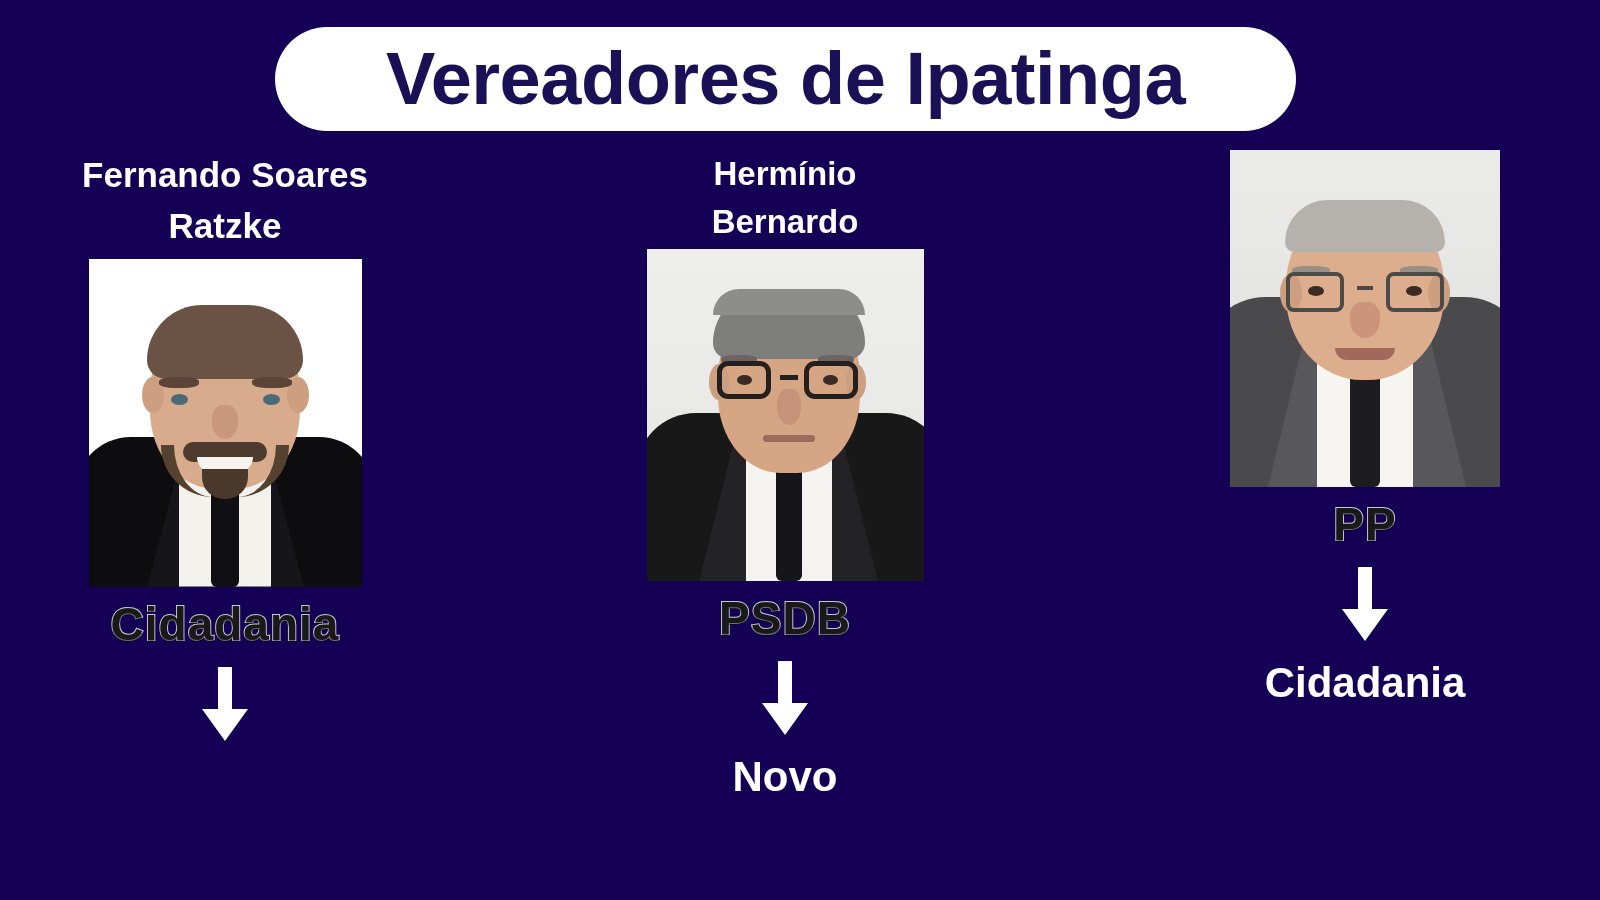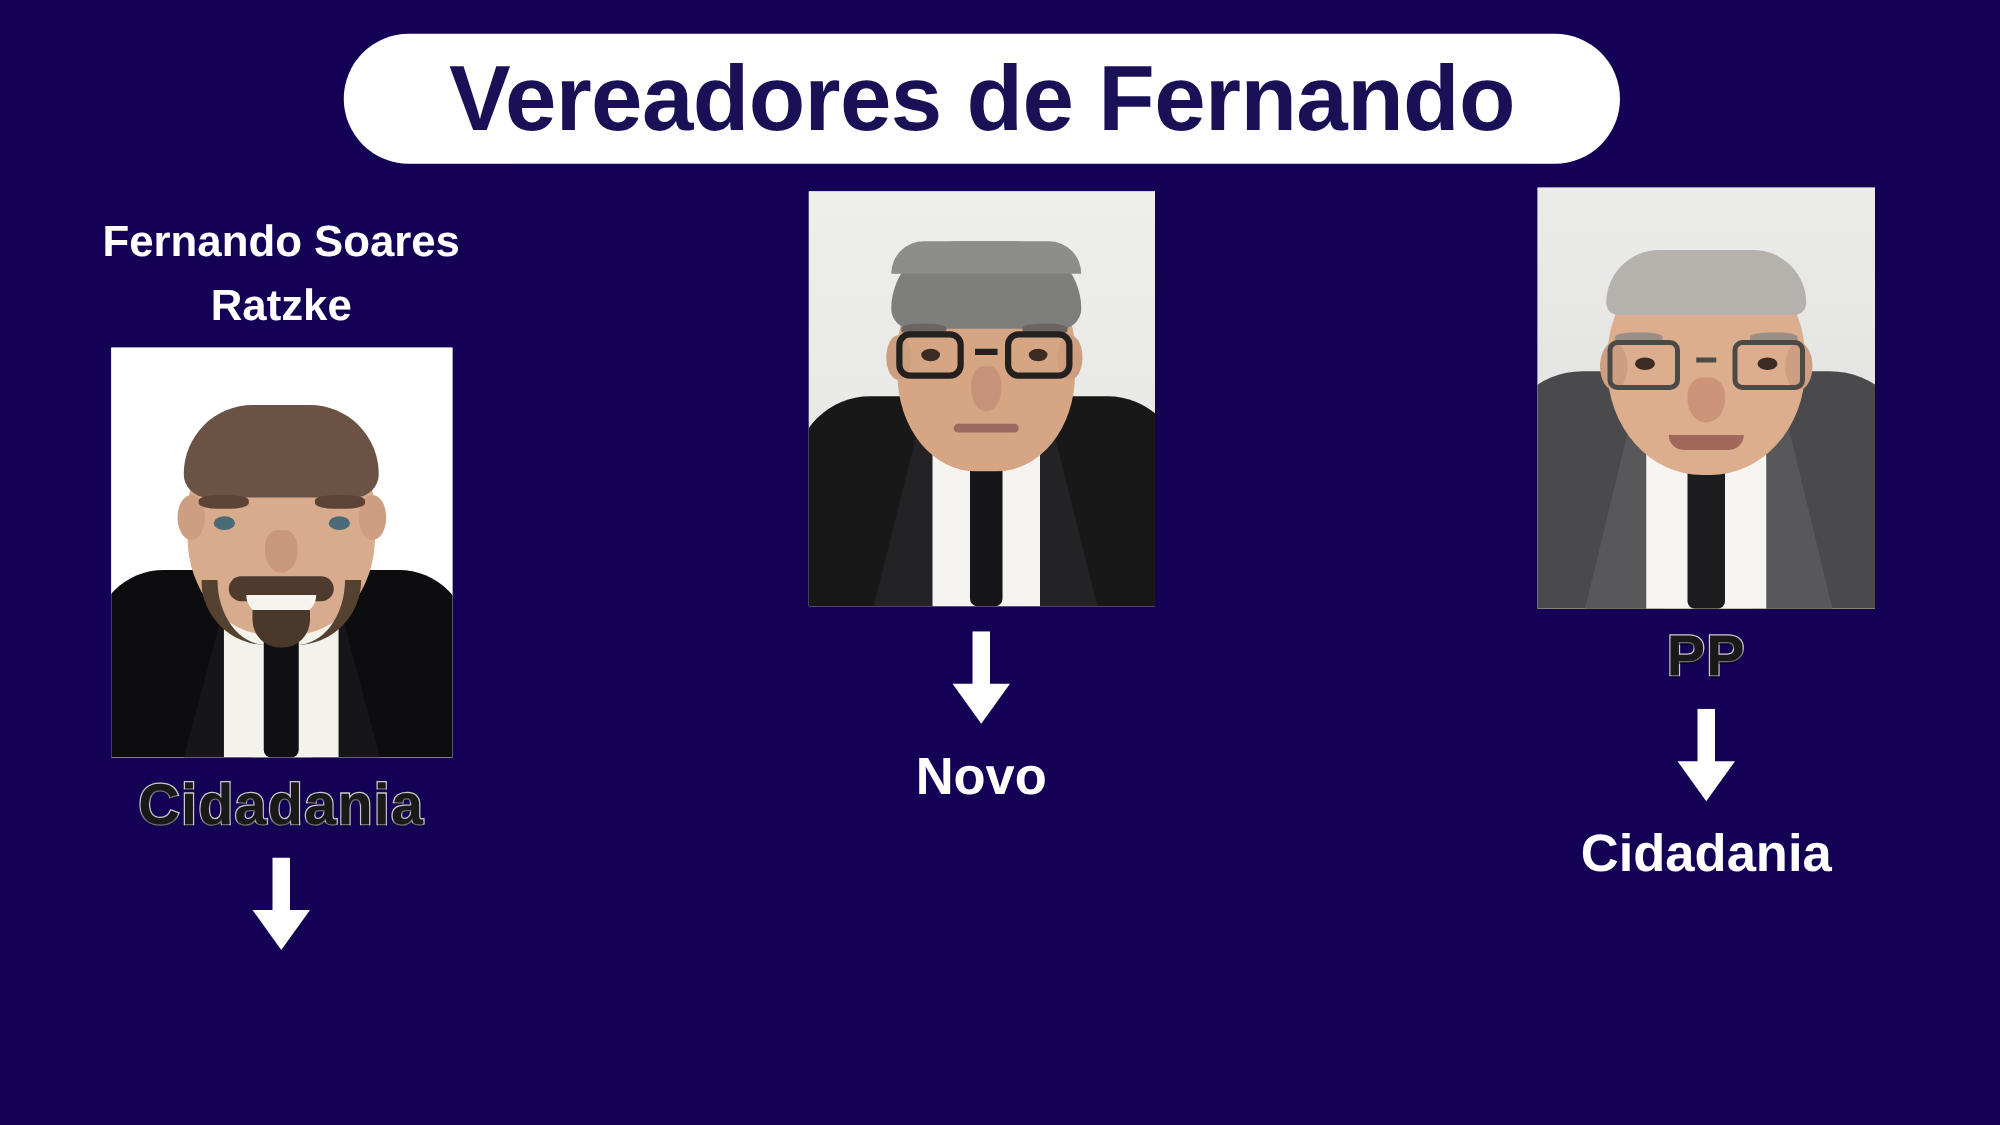--- a/index.html
+++ b/index.html
@@ -52,21 +52,20 @@
   #col-2 { left:1135px; }
 
   .cand-name {
     color:#ffffff;
     font-weight:bold;
     font-size:35px;
     line-height:1.45;
     text-align:center;
     white-space:pre-line;
     width:440px;
-    margin-top:19px;
   }
   #col-1 .cand-name { font-size:33px; }
 
   
   .photo {
     position:relative;
     overflow:hidden;
     background:#f0f0f0;
   }
   #photo-0 { width:273px; height:328px; margin-top:7px; background:#ffffff; }
@@ -123,21 +122,21 @@
     white-space:pre-line;
     width:450px;
   }
 </style>
 </head>
 <body>
 
 <div id="stage">
 
   <div class="title-pill">
-    <span class="title-text">Vereadores de Fernando</span>
+    <span class="title-text">Vereadores de Ipatinga</span>
   </div>
 
   <div class="col" id="col-0">
     <div class="cand-name">Fernando Soares
 Ratzke</div>
 
     <div class="photo" id="photo-0">
       <div class="ph-bg" style="background:#ffffff;"></div>
 
       <div class="ph-body" style="width:300px;height:150px;background:#0d0d10;
@@ -187,20 +186,22 @@
 
     <div class="party">Cidadania</div>
 
     <svg class="arrow" viewBox="0 0 54 76">
       <polygon points="20,0 34,0 34,42 50,42 27,74 4,42 20,42" fill="#ffffff"></polygon>
     </svg>
 
   </div>
 
   <div class="col" id="col-1">
+    <div class="cand-name">Hermínio
+Bernardo</div>
 
     <div class="photo" id="photo-1">
       <div class="ph-bg" style="background:linear-gradient(180deg,#eeeeed 0%,#e4e4e2 100%);"></div>
 
       <div class="ph-body" style="width:310px;height:168px;background:#181819;
            border-radius:60px 60px 0 0;margin-left:6px;"></div>
       <div class="ph-lapel-l" style="left:52px;bottom:0;width:0;height:0;
            border-left:42px solid transparent;border-right:16px solid transparent;
            border-bottom:168px solid #232325;"></div>
       <div class="ph-lapel-r" style="right:46px;bottom:0;width:0;height:0;
@@ -238,20 +239,21 @@
 
       <div class="ph-eye" style="width:15px;height:10px;left:90px;top:126px;"></div>
       <div class="ph-eye" style="width:15px;height:10px;right:86px;top:126px;"></div>
 
       <div class="ph-nose" style="width:24px;height:36px;top:140px;margin-left:4px;
            background:#c6927a;"></div>
       <div class="ph-mouth" style="width:52px;height:7px;top:186px;margin-left:4px;
            background:#9c6a5e;border-radius:6px;"></div>
     </div>
 
+    <div class="party">PSDB</div>
 
     <svg class="arrow" viewBox="0 0 54 76">
       <polygon points="20,0 34,0 34,42 50,42 27,74 4,42 20,42" fill="#ffffff"></polygon>
     </svg>
 
     <div class="dest">Novo</div>
   </div>
 
   <div class="col" id="col-2">
 

